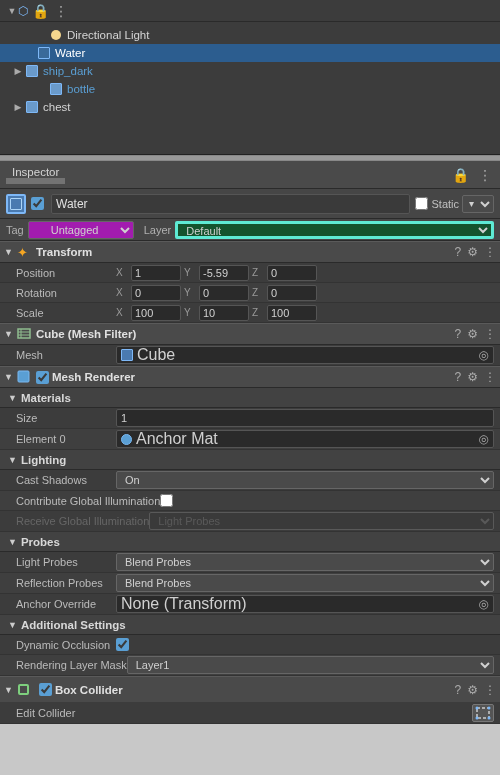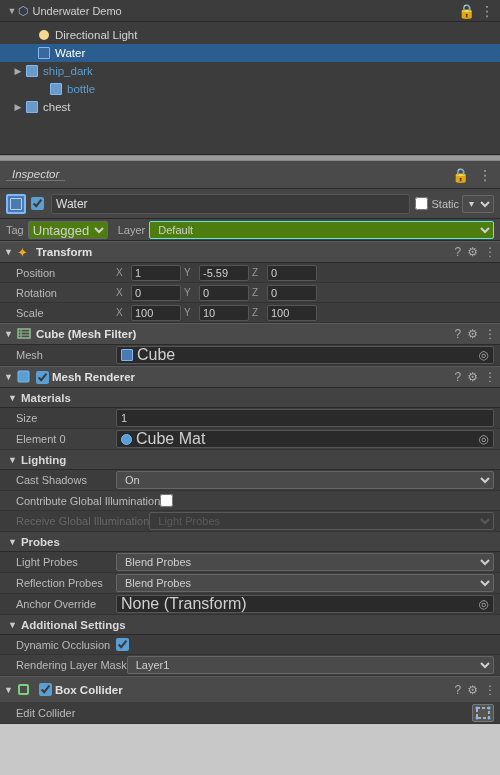--- a/index.html
+++ b/index.html
@@ -103,22 +103,21 @@
       background: #4a4a4a;
       border-bottom: 1px solid #2a2a2a;
       padding: 0 6px;
     }
 
     .tab-label {
       color: #d4d4d4;
       font-size: 11.5px;
       font-weight: 500;
       padding: 0 6px;
-      border-bottom: 1px solid #737373;
-      font-style: italic;
+      border-bottom: 6px solid #737373;
     }
 
     .inspector-toolbar {
       display: flex;
       align-items: center;
       justify-content: flex-end;
       gap: 4px;
       margin-left: auto;
     }
     .toolbar-icon-btn {
@@ -192,33 +191,33 @@
       align-items: center;
       height: 22px;
       background: #464646;
       padding: 0 6px;
       border-bottom: 1px solid #2a2a2a;
       gap: 4px;
     }
     .tag-label { color: #b0b0b0; font-size: 11px; }
     .tag-select {
       height: 18px;
-      background: #4d7c0f;
+      background: #a21caf;
       border: 1px solid #666;
       color: #d0d0d0;
-      font-size: 13px;
-      border-radius: 2px;
-      padding: 0 0;
+      font-size: 11px;
+      border-radius: 2px;
+      padding: 0 18px;
       min-width: 80px;
     }
     .layer-label { color: #b0b0b0; font-size: 11px; margin-left: 6px; }
     .layer-select {
       height: 18px;
-      background: #4d7c0f;
-      border: 1px solid #5eead4;
+      background: #14532d;
+      border: 3px solid #5eead4;
       color: #d0d0d0;
       font-size: 11px;
       border-radius: 2px;
       padding: 0 4px;
       flex: 1;
     }
 
     
     .section-header {
       display: flex;
@@ -455,30 +454,29 @@
 
     input[type=checkbox] { cursor: pointer; }
   </style>
 </head>
 <body>
 
 <div class="scene-panel">
   <div class="scene-panel-header">
     <span class="tree-arrow">▼</span>
     <span style="color:#7eb8f7;font-size:12px;margin-right:4px;">⬡</span>
-    <span class="scene-title">Underwater Demo</span>
     <div class="scene-actions">
       <span class="scene-action-btn">🔒</span>
       <span class="scene-action-btn">⋮</span>
     </div>
   </div>
   <div class="scene-tree">
 
 
-    <div class="tree-item" style="padding-left: 24px;">
+    <div class="tree-item" style="padding-left: 36px;">
       <span class="tree-arrow"></span>
       <span class="tree-icon">
           <span class="icon-light"></span>
         </span>
       <span>Directional Light</span>
     </div>
 
     <div class="tree-item selected" style="padding-left: 24px;">
       <span class="tree-arrow"></span>
       <span class="tree-icon">
@@ -648,21 +646,21 @@
 
   <div class="prop-row">
     <span class="prop-label">Size</span>
     <input type="text" class="text-input" value="1" style="">
   </div>
 
   <div class="prop-row alt">
     <span class="prop-label">Element 0</span>
     <div class="obj-ref">
       <span class="obj-dot"></span>
-      <span class="obj-ref-text">Cube Mat</span>
+      <span class="obj-ref-text">Anchor Mat</span>
       <span class="obj-ref-btn">◎</span>
     </div>
   </div>
 
   <div class="sub-section-header">
     <span class="arrow" style="color:#ccc;font-size:9px;margin-right:4px;">▼</span>
     <span class="sub-section-title">Lighting</span>
   </div>
 
   <div class="prop-row">

